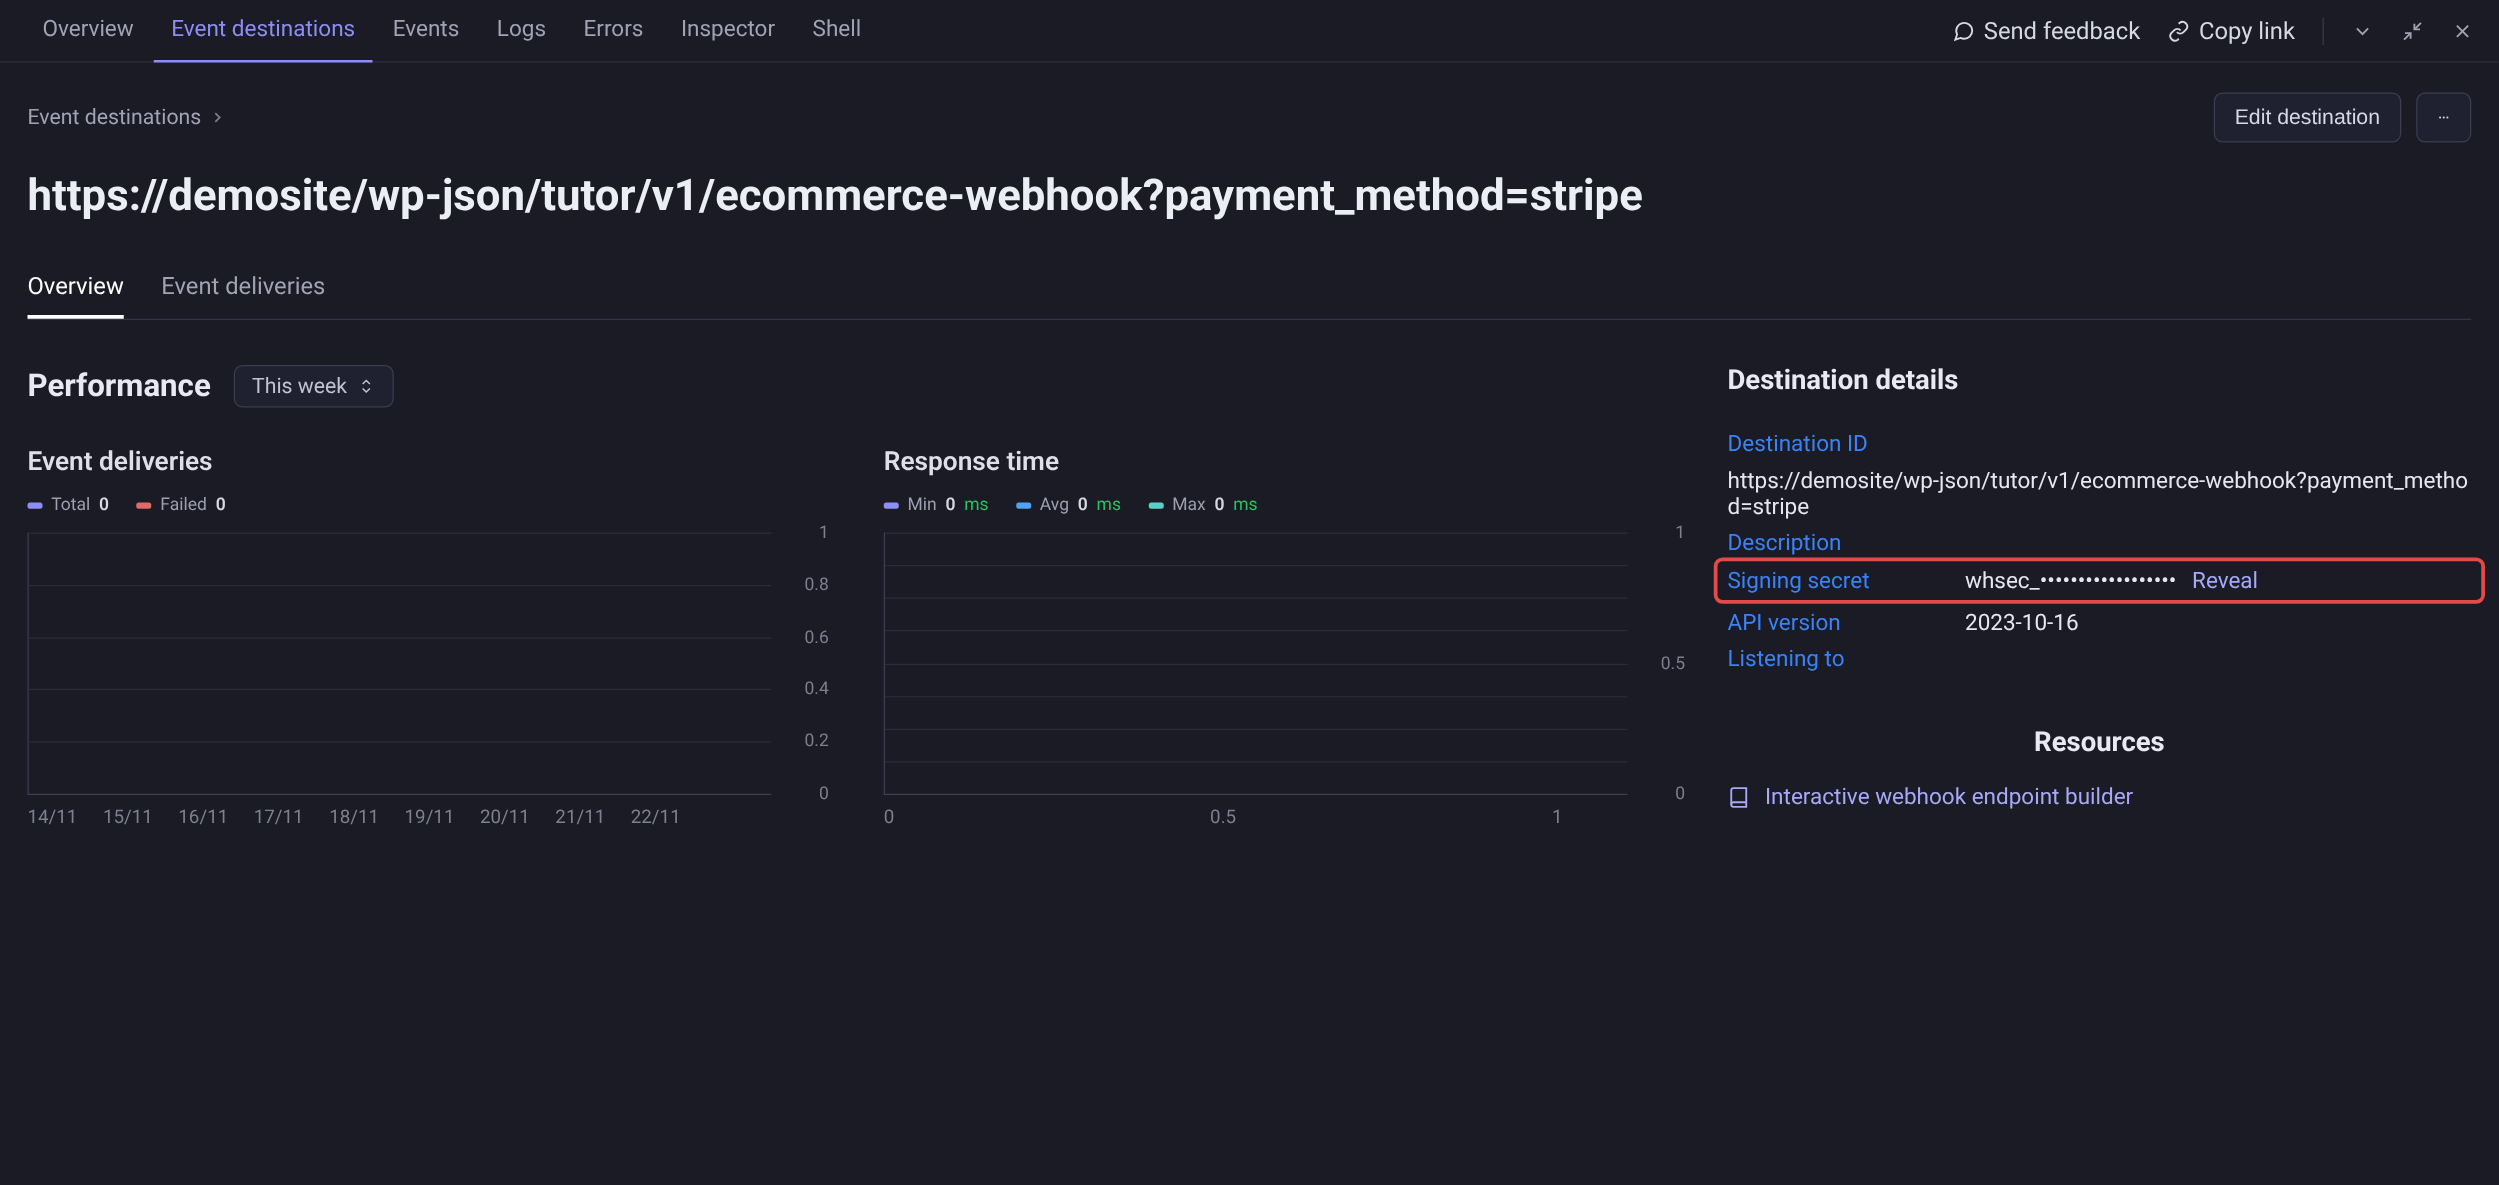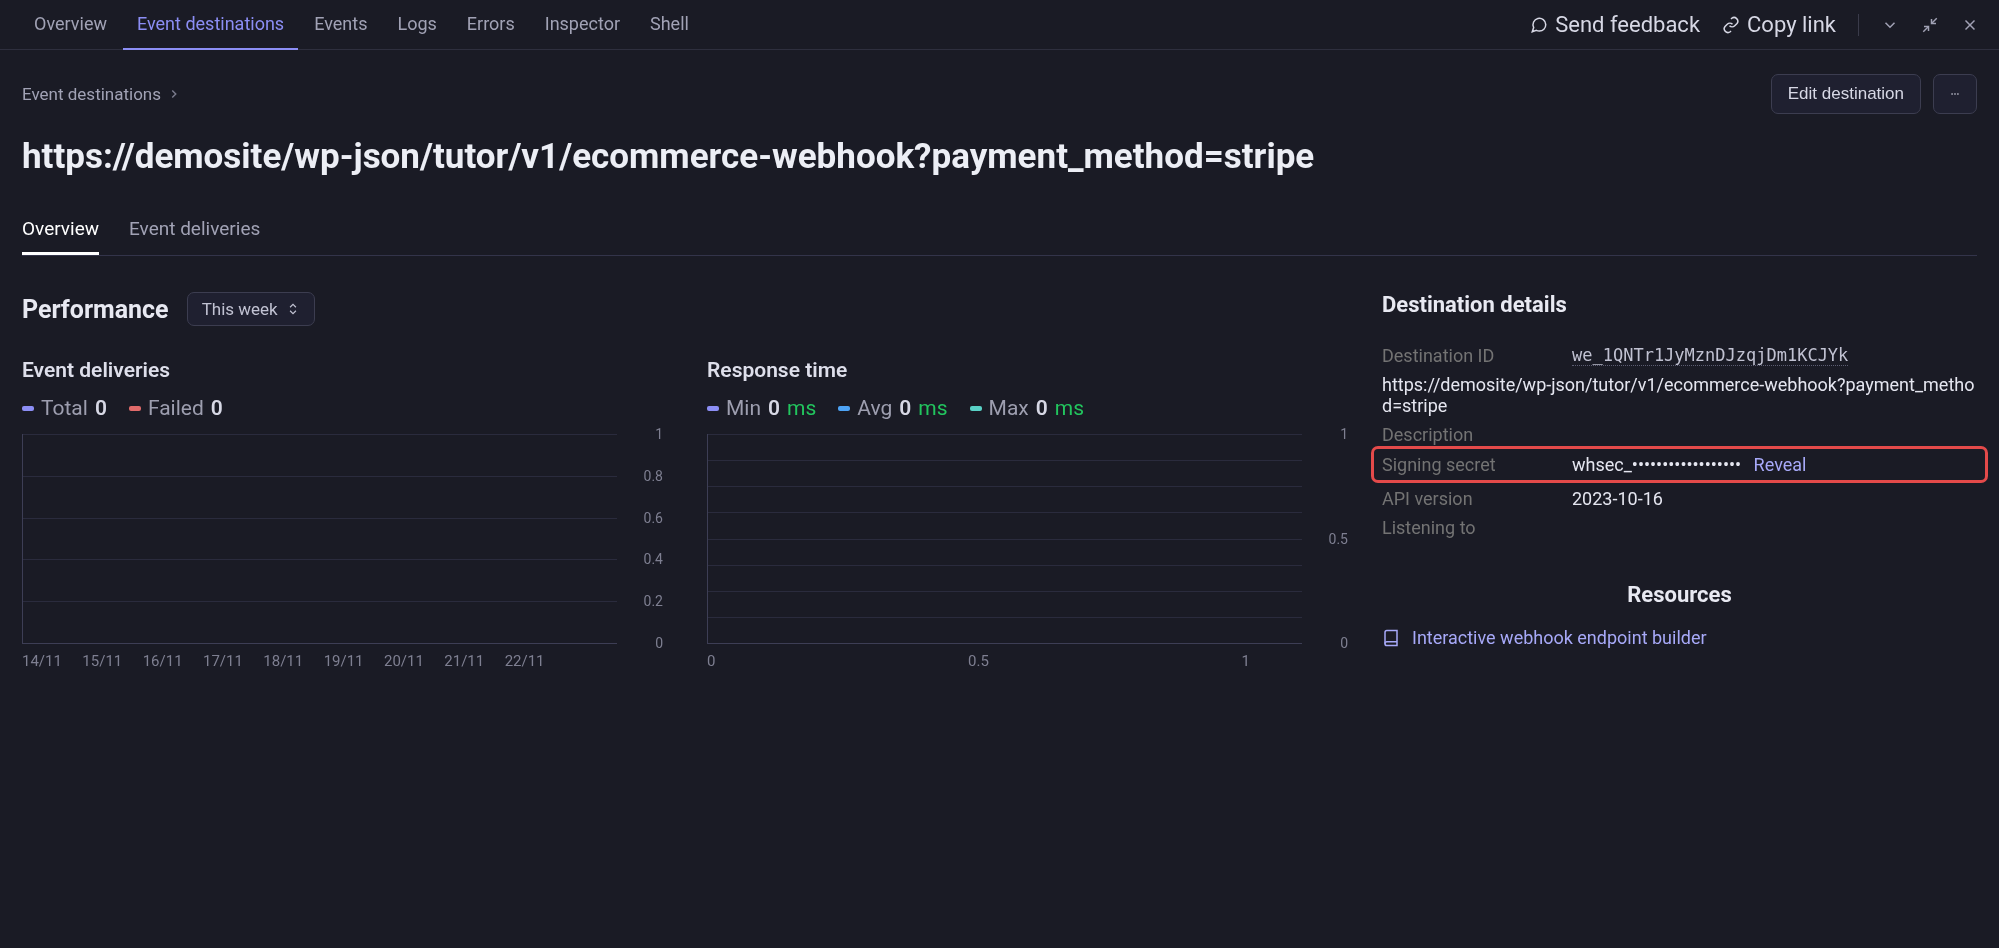--- a/index.html
+++ b/index.html
@@ -24,21 +24,21 @@
 .topnav-tabs { display: flex; gap: 2px; flex: 1; }
 .topnav-tab {
   padding: 14px 14px;
   color: #a1a2b5;
   cursor: pointer;
   font-size: 18px;
   border-bottom: 2px solid transparent;
 }
 .topnav-tab.active { color: #8c8ef5; border-bottom-color: #8c8ef5; }
 .topnav-right { display: flex; align-items: center; gap: 22px; }
-.topnav-action { display: flex; align-items: center; gap: 7px; color: #d7d8e5; cursor: pointer; font-size: 22px;}
+.topnav-action { display: flex; align-items: center; gap: 7px; color: #d7d8e5; cursor: pointer; font-size: 19px;}
 .topnav-divider { width: 1px; height: 22px; background: #3a3b4a; }
 .topnav-icon-btn { cursor: pointer; color: #a1a2b5; display:flex; }
 
 
 .content { padding: 24px 22px; }
 .breadcrumb-row { display: flex; justify-content: space-between; align-items: center; margin-bottom: 22px; }
 .breadcrumb { display: flex; align-items: center; gap: 6px; font-size: 17px; }
 .breadcrumb a { color: #a1a2b5; text-decoration: none; cursor:pointer; }
 .breadcrumb-chevron { color: #7a7b8c; }
 .action-row { display: flex; gap: 12px; }
@@ -71,21 +71,21 @@
   display: flex; align-items: center; gap: 8px;
   padding: 6px 14px;
   border: 1px solid #3c3d50; border-radius: 7px;
   background: #1f2030; color: #c1c2d2; cursor:pointer;
   font-size: 17px;
 }
 
 .charts-row { display: flex; gap: 90px; }
 .chart-block { flex: 1; }
 .chart-title { font-size: 21px; font-weight: 600; color: #dedfeb; margin-bottom: 14px; }
-.chart-legend { display:flex; gap: 22px; margin-bottom: 14px; font-size: 21px; }
+.chart-legend { display:flex; gap: 22px; margin-bottom: 14px; font-size: 14px; }
 .legend-item { display:flex; align-items:center; gap:7px; }
 .legend-swatch { width:12px; height:5px; border-radius:2px; }
 .legend-label { color: #9d9eaf; }
 .legend-val { color: #d7d8e5; font-weight:600; }
 .legend-unit { color: #22c55e; }
 
 .chart-area { display:flex; }
 .chart-grid { flex:1; position:relative; height: 210px; border-bottom:1px solid #3d3e55; border-left:1px solid #3d3e55; }
 .gridline { position:absolute; left:0; right:0; border-top:1px solid #2a2b3d; }
 .gridlabel { position:absolute; right:-46px; font-size:14px; color:#7e7f91; transform:translateY(-50%); }
@@ -101,21 +101,21 @@
 
 
 .xaxis-sparse .chart-xtick { text-align:center; }
 .xaxis-sparse .chart-xtick:first-child { text-align:left; }
 .xaxis-sparse .chart-xtick:last-child { text-align:right; }
 
 
 .details-title { font-size: 22px; font-weight: 700; color: #e8e9f2; margin-bottom: 24px; }
 .details-list { margin-bottom: 40px; }
 .detail-row { display:flex; padding: 4px 0; font-size: 18px; }
-.detail-label { width: 190px; color: #737373; }
+.detail-label { width: 190px; color: #3b82f6; }
 .detail-val { flex:1; color: #e5e6f0; }
 .detail-val.mono { font-family: ui-monospace, Menlo, monospace; font-size:17px; }
 .detail-val a { color:#c1c2d2; text-decoration:none; border-bottom:1px dotted #5c5d72; }
 .reveal-link { color:#a7a9f8; cursor:pointer; margin-left:8px; font-size:18px; }
 .show-link { color:#888aa1; border-bottom:1px dotted #5c5d72; cursor:pointer; margin-left:8px; }
 
 .highlight-row { outline:3px solid #e44a4a; outline-offset:2px; padding:3px 6px; margin:2px -6px 6px -6px; border-radius:2px; }
 
 .resources-title { font-size: 22px; font-weight: 700; color: #e8e9f2; margin-bottom: 20px; text-align: center; }
 .resource-link { display:flex; align-items:center; gap:12px; font-size:18px; color:#a7a9f8; cursor:pointer; margin-bottom:12px; }
@@ -302,21 +302,20 @@
           </div>
         </div>
       </div>
     </div>
 
     <div class="right-col">
       <div class="details-title">Destination details</div>
       <div class="details-list">
         <div class="detail-row">
           <div class="detail-label">Destination ID</div>
-          <div class="detail-val mono"><a>we_1QNTr1JyMznDJzqjDm1KCJYk</a></div>
         </div>
         <div class="detail-row">
           <div class="detail-val" style="word-break:break-all;">https://demosite/wp-json/tutor/v1/ecommerce-webhook?payment_method=stripe</div>
         </div>
         <div class="detail-row">
           <div class="detail-label">Description</div>
           <div class="detail-val"></div>
         </div>
         <div class="detail-row highlight-row">
           <div class="detail-label">Signing secret</div>

